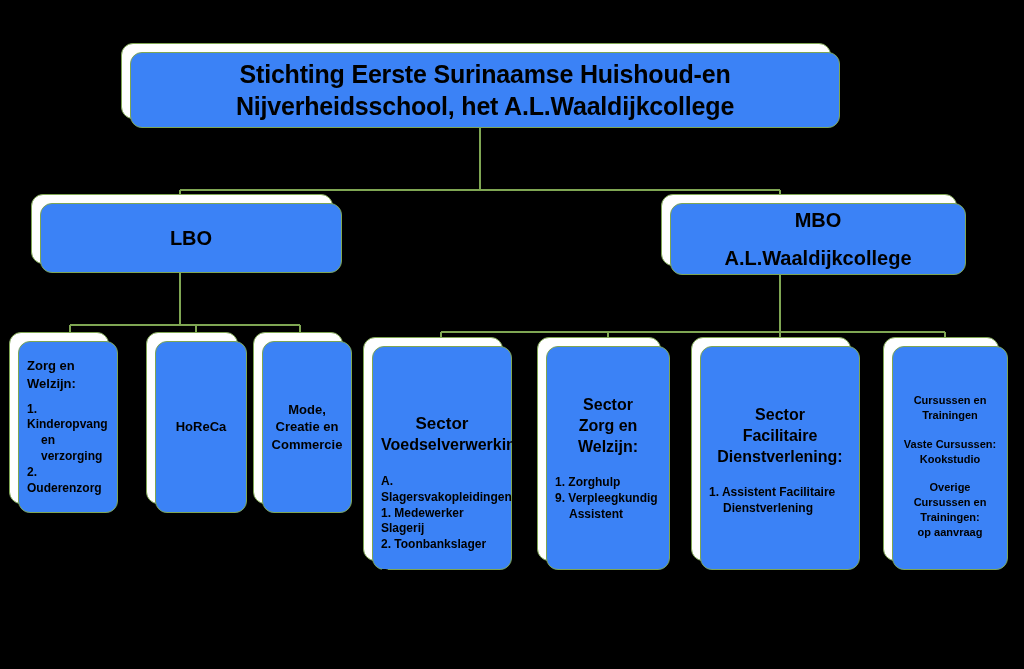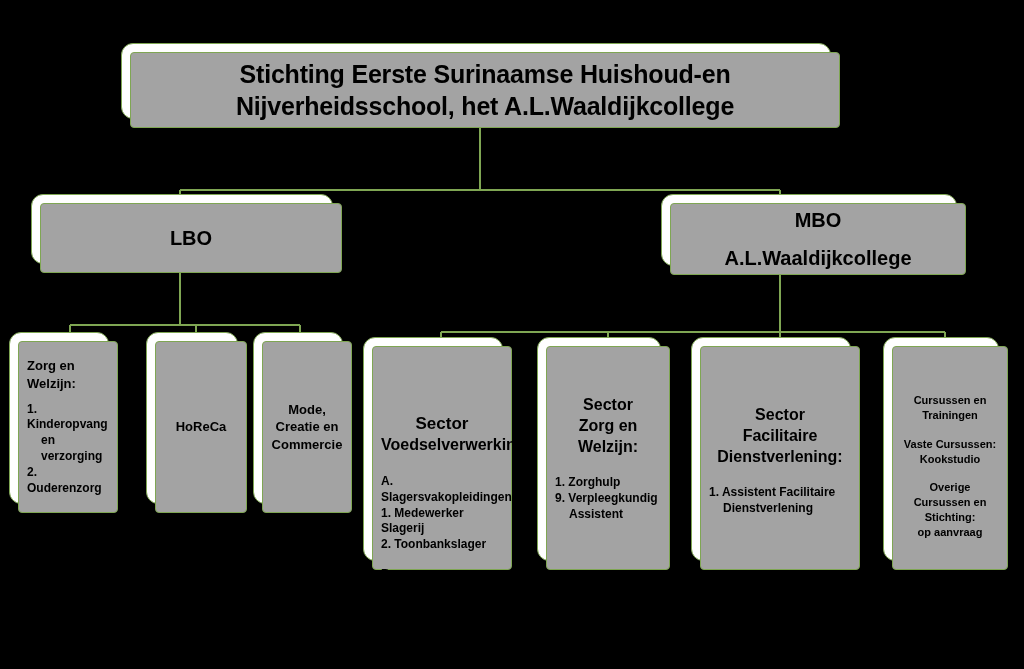--- a/index.html
+++ b/index.html
@@ -46,23 +46,23 @@
     border: 1px solid #7fa653;
     border-radius: 12px;
     box-sizing: border-box;
   }
   .node .card-front {
     position: absolute;
     left: 0;
     top: 0;
     width: 100%;
     height: 100%;
-    background: #a3a3a3;
+    background: #3b82f6;
     border: 1px solid #7fa653;
-    border-radius: 4px;
+    border-radius: 12px;
     box-sizing: border-box;
     display: flex;
     flex-direction: column;
     align-items: center;
     justify-content: center;
     overflow: visible;
   }
   .node .inner {
     position: relative;
     width: 100%;
@@ -257,19 +257,19 @@
     <div class="card-back"></div>
     <div class="card-front" style="justify-content:flex-start; padding-top:46px;">
       <div class="inner">
         <div class="t-body-11">Cursussen en</div>
         <div class="t-body-11">Trainingen</div>
         <div class="gap-md"></div>
         <div class="t-body-11">Vaste Cursussen:</div>
         <div class="t-body-11">Kookstudio</div>
         <div class="gap-md"></div>
         <div class="t-body-11">Overige Cursussen en</div>
-        <div class="t-body-11">Stichting:</div>
+        <div class="t-body-11">Trainingen:</div>
         <div class="t-body-11">op aanvraag</div>
       </div>
     </div>
   </div>
 
 </div>
 
 </body></html>

